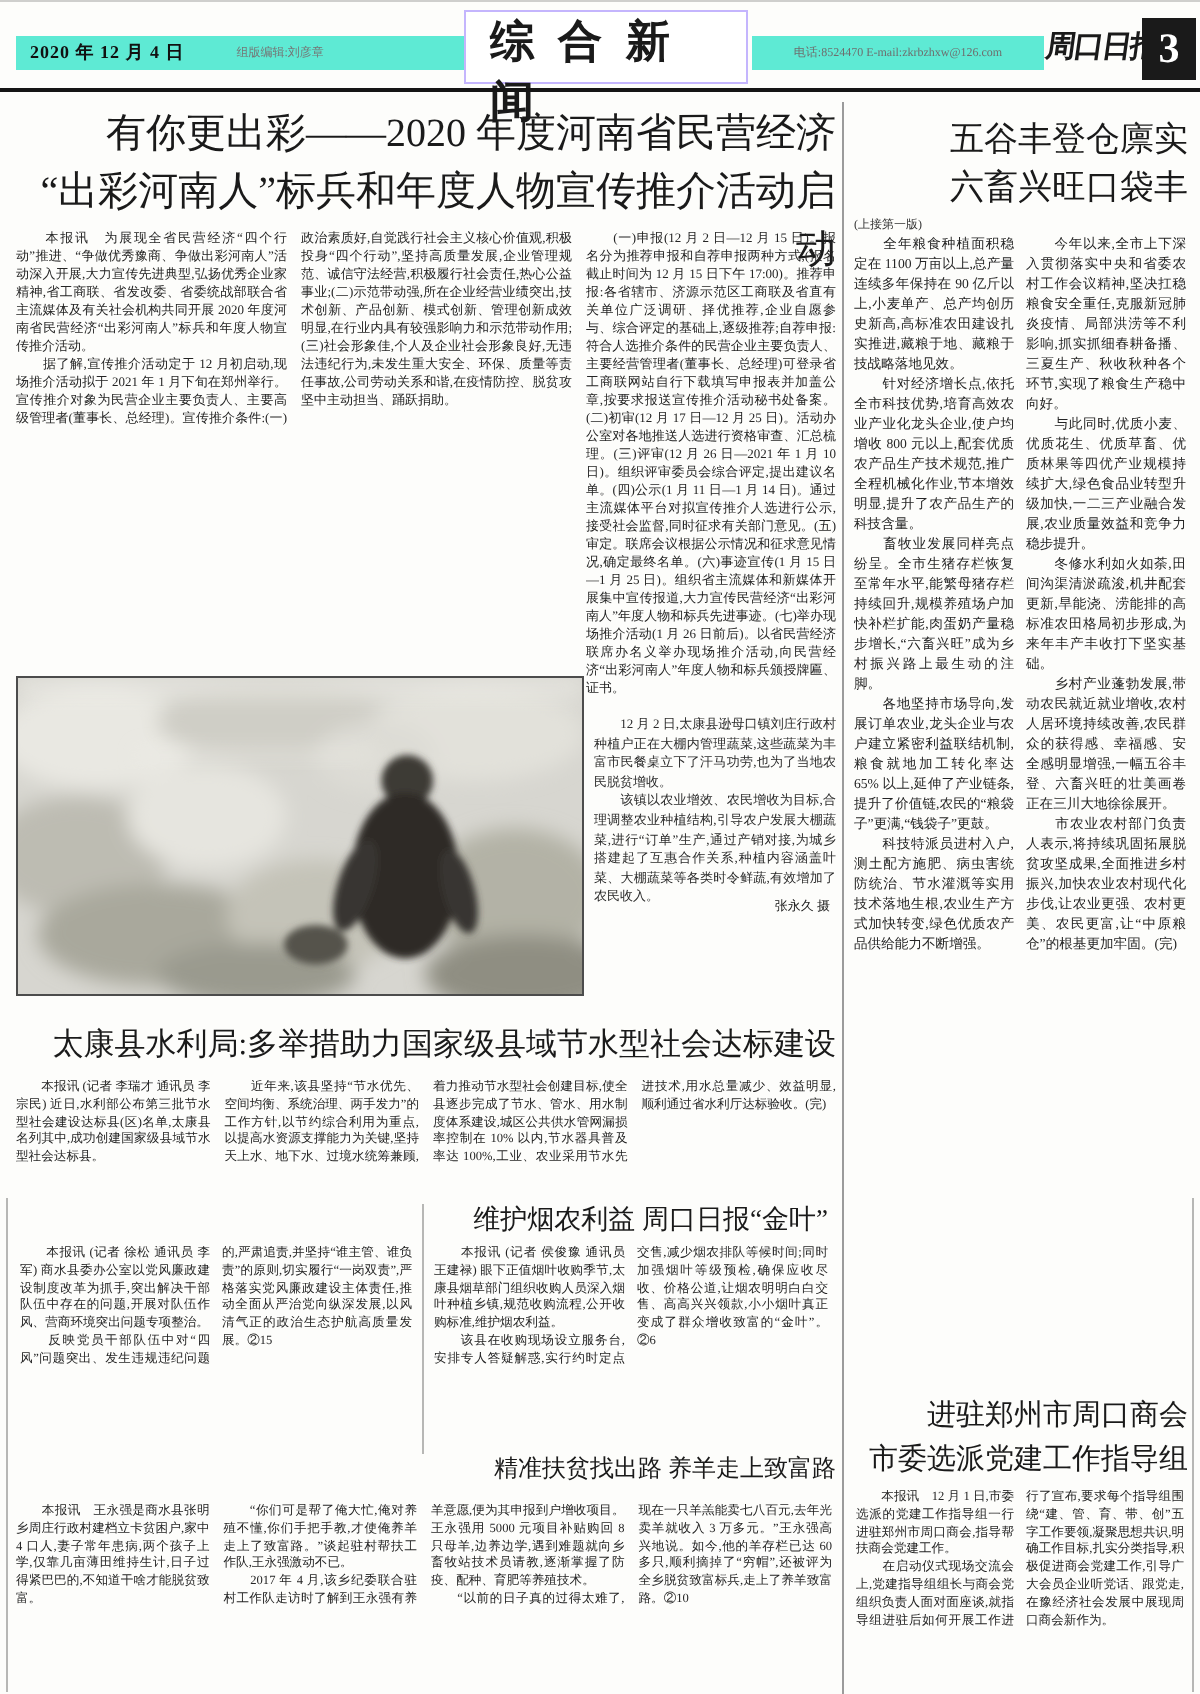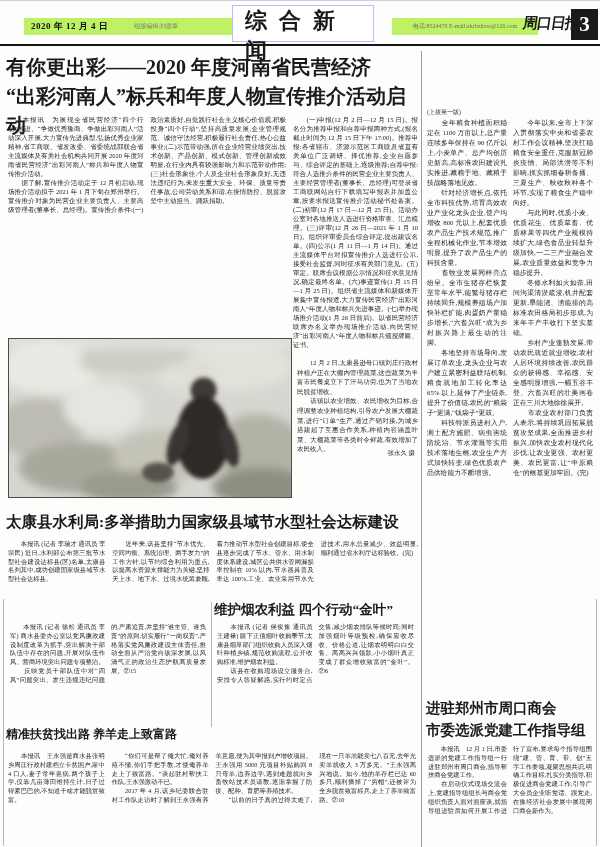--- a/index.html
+++ b/index.html
@@ -3,21 +3,21 @@
 <meta charset="utf-8">
 <style>
   html,body{margin:0;padding:0;background:#e8e8e6;}
   .page{
     position:relative;width:600px;height:847px;margin:0 auto;
     background:#fdfdfb;overflow:hidden;
     font-family:"Liberation Serif","DejaVu Serif",serif;color:#1a1a1a;
     border-top:1px solid #cfcfcd;
   }
   
-  .hdr-bar{position:absolute;height:17px;background:#bef264;display:flex;align-items:center;margin-left:16px;}
+  .hdr-bar{position:absolute;height:17px;background:#5eead4;display:flex;align-items:center;}
   .hdr-bar-left{left:8px;top:17px;width:224px;}
   .hdr-date{margin-left:7px;font-size:9px;font-weight:bold;color:#111;letter-spacing:.5px;}
   .hdr-editor{margin-left:26px;font-size:6px;color:#757575;}
   .section-box{
     position:absolute;left:232px;top:4px;width:142px;height:37px;background:#fff;
     border:1px solid #c4b5fd;display:flex;align-items:flex-start;justify-content:center;
     font-size:22px;font-weight:600;letter-spacing:12px;padding-left:12px;box-sizing:border-box;
   }
   .hdr-bar-right{left:376px;top:17px;width:146px;justify-content:center;}
   .hdr-contact{font-size:6px;color:#6e6e6e;white-space:nowrap;}
@@ -30,21 +30,21 @@
     color:#fff;font-size:21px;font-weight:bold;display:flex;align-items:center;justify-content:center;
   }
   .hdr-rule{position:absolute;left:0;top:43px;width:600px;height:2px;background:#151515;}
   
   .vrule{position:absolute;width:1px;background:#9b9b9b;}
   .vrule-sidebar{left:421px;top:50px;height:797px;}
   .vrule-botleft{left:3px;top:598px;height:247px;background:#b7b7b5;}
   .vrule-botright{left:596px;top:598px;height:247px;background:#b7b7b5;}
   .vrule-mid{left:211px;top:601px;height:125px;background:#b7b7b5;}
   
-  .t-center{position:absolute;text-align:left;font-weight:700;}
+  .t-center{position:absolute;text-align:right;font-weight:400;}
   .main-title{left:6px;top:52px;width:412px;font-size:20px;line-height:29px;}
   .sb-title{left:426px;top:57px;width:168px;font-size:17px;line-height:24px;}
   .water-title{left:6px;top:511px;width:412px;font-size:15.5px;}
   .party-title{left:8px;top:600px;width:198px;font-size:13.5px;}
   .tob-title{left:214px;top:600px;width:200px;font-size:13.5px;}
   .sheep-title{left:6px;top:725px;width:412px;font-size:12px;}
   .cham-title{left:426px;top:696px;width:168px;font-size:14.5px;line-height:22px;}
   
   .body-txt{
     position:absolute;font-size:6.5px;line-height:9px;text-align:justify;
@@ -131,40 +131,44 @@
       <g filter="url(#b1)" opacity="0.5">
         <rect x="0" y="0" width="284" height="10" fill="#f2f1eb"></rect>
         <rect x="60" y="36" width="120" height="6" fill="#efeee8"></rect>
       </g>
     </svg>
   </div>
   <div class="body-txt caption">　　12 月 2 日,太康县逊母口镇刘庄行政村种植户正在大棚内管理蔬菜,这些蔬菜为丰富市民餐桌立下了汗马功劳,也为了当地农民脱贫增收。
 　　该镇以农业增效、农民增收为目标,合理调整农业种植结构,引导农户发展大棚蔬菜,进行“订单”生产,通过产销对接,为城乡搭建起了互惠合作关系,种植内容涵盖叶菜、大棚蔬菜等各类时令鲜蔬,有效增加了农民收入。</div>
   <div class="credit">张永久 摄</div>
 
+  <div class="t-center sb-title">
+    <div>五谷丰登仓廪实</div>
+    <div>六畜兴旺口袋丰</div>
+  </div>
   <div class="sb-cont">(上接第一版)</div>
   <div class="body-txt sb-body">　　全年粮食种植面积稳定在 1100 万亩以上,总产量连续多年保持在 90 亿斤以上,小麦单产、总产均创历史新高,高标准农田建设扎实推进,藏粮于地、藏粮于技战略落地见效。
 　　针对经济增长点,依托全市科技优势,培育高效农业产业化龙头企业,使户均增收 800 元以上,配套优质农产品生产技术规范,推广全程机械化作业,节本增效明显,提升了农产品生产的科技含量。
 　　畜牧业发展同样亮点纷呈。全市生猪存栏恢复至常年水平,能繁母猪存栏持续回升,规模养殖场户加快补栏扩能,肉蛋奶产量稳步增长,“六畜兴旺”成为乡村振兴路上最生动的注脚。
 　　各地坚持市场导向,发展订单农业,龙头企业与农户建立紧密利益联结机制,粮食就地加工转化率达 65% 以上,延伸了产业链条,提升了价值链,农民的“粮袋子”更满,“钱袋子”更鼓。
 　　科技特派员进村入户,测土配方施肥、病虫害统防统治、节水灌溉等实用技术落地生根,农业生产方式加快转变,绿色优质农产品供给能力不断增强。
 　　今年以来,全市上下深入贯彻落实中央和省委农村工作会议精神,坚决扛稳粮食安全重任,克服新冠肺炎疫情、局部洪涝等不利影响,抓实抓细春耕备播、三夏生产、秋收秋种各个环节,实现了粮食生产稳中向好。
 　　与此同时,优质小麦、优质花生、优质草畜、优质林果等四优产业规模持续扩大,绿色食品业转型升级加快,一二三产业融合发展,农业质量效益和竞争力稳步提升。
 　　冬修水利如火如荼,田间沟渠清淤疏浚,机井配套更新,旱能浇、涝能排的高标准农田格局初步形成,为来年丰产丰收打下坚实基础。
 　　乡村产业蓬勃发展,带动农民就近就业增收,农村人居环境持续改善,农民群众的获得感、幸福感、安全感明显增强,一幅五谷丰登、六畜兴旺的壮美画卷正在三川大地徐徐展开。
 　　市农业农村部门负责人表示,将持续巩固拓展脱贫攻坚成果,全面推进乡村振兴,加快农业农村现代化步伐,让农业更强、农村更美、农民更富,让“中原粮仓”的根基更加牢固。(完)</div>
 
   <div class="t-center water-title">太康县水利局:多举措助力国家级县域节水型社会达标建设</div>
   <div class="body-txt water-body">　　本报讯 (记者 李瑞才 通讯员 李宗民) 近日,水利部公布第三批节水型社会建设达标县(区)名单,太康县名列其中,成功创建国家级县域节水型社会达标县。
 　　近年来,该县坚持“节水优先、空间均衡、系统治理、两手发力”的工作方针,以节约综合利用为重点,以提高水资源支撑能力为关键,坚持天上水、地下水、过境水统筹兼顾,着力推动节水型社会创建目标,使全县逐步完成了节水、管水、用水制度体系建设,城区公共供水管网漏损率控制在 10% 以内,节水器具普及率达 100%,工业、农业采用节水先进技术,用水总量减少、效益明显,顺利通过省水利厅达标验收。(完)</div>
 
   <div class="body-txt party-body">　　本报讯 (记者 徐松 通讯员 李军) 商水县委办公室以党风廉政建设制度改革为抓手,突出解决干部队伍中存在的问题,开展对队伍作风、营商环境突出问题专项整治。
 　　反映党员干部队伍中对“四风”问题突出、发生违规违纪问题的,严肃追责,并坚持“谁主管、谁负责”的原则,切实履行“一岗双责”,严格落实党风廉政建设主体责任,推动全面从严治党向纵深发展,以风清气正的政治生态护航高质量发展。②15</div>
 
-  <div class="t-center tob-title">维护烟农利益 四个行动“金叶”</div>
+  <div class="t-center tob-title">维护烟农利益 周口日报“金叶”</div>
   <div class="body-txt tob-body">　　本报讯 (记者 侯俊豫 通讯员 王建禄) 眼下正值烟叶收购季节,太康县烟草部门组织收购人员深入烟叶种植乡镇,规范收购流程,公开收购标准,维护烟农利益。
 　　该县在收购现场设立服务台,安排专人答疑解惑,实行约时定点交售,减少烟农排队等候时间;同时加强烟叶等级预检,确保应收尽收、价格公道,让烟农明明白白交售、高高兴兴领款,小小烟叶真正变成了群众增收致富的“金叶”。②6</div>
 
   <div class="t-center sheep-title">精准扶贫找出路 养羊走上致富路</div>
   <div class="body-txt sheep-body">　　本报讯　王永强是商水县张明乡周庄行政村建档立卡贫困户,家中 4 口人,妻子常年患病,两个孩子上学,仅靠几亩薄田维持生计,日子过得紧巴巴的,不知道干啥才能脱贫致富。
 　　“你们可是帮了俺大忙,俺对养殖不懂,你们手把手教,才使俺养羊走上了致富路。”谈起驻村帮扶工作队,王永强激动不已。
 　　2017 年 4 月,该乡纪委联合驻村工作队走访时了解到王永强有养羊意愿,便为其申报到户增收项目。王永强用 5000 元项目补贴购回 8 只母羊,边养边学,遇到难题就向乡畜牧站技术员请教,逐渐掌握了防疫、配种、育肥等养殖技术。
 　　“以前的日子真的过得太难了,现在一只羊羔能卖七八百元,去年光卖羊就收入 3 万多元。”王永强高兴地说。如今,他的羊存栏已达 60 多只,顺利摘掉了“穷帽”,还被评为全乡脱贫致富标兵,走上了养羊致富路。②10</div>
 
   <div class="t-center cham-title">

